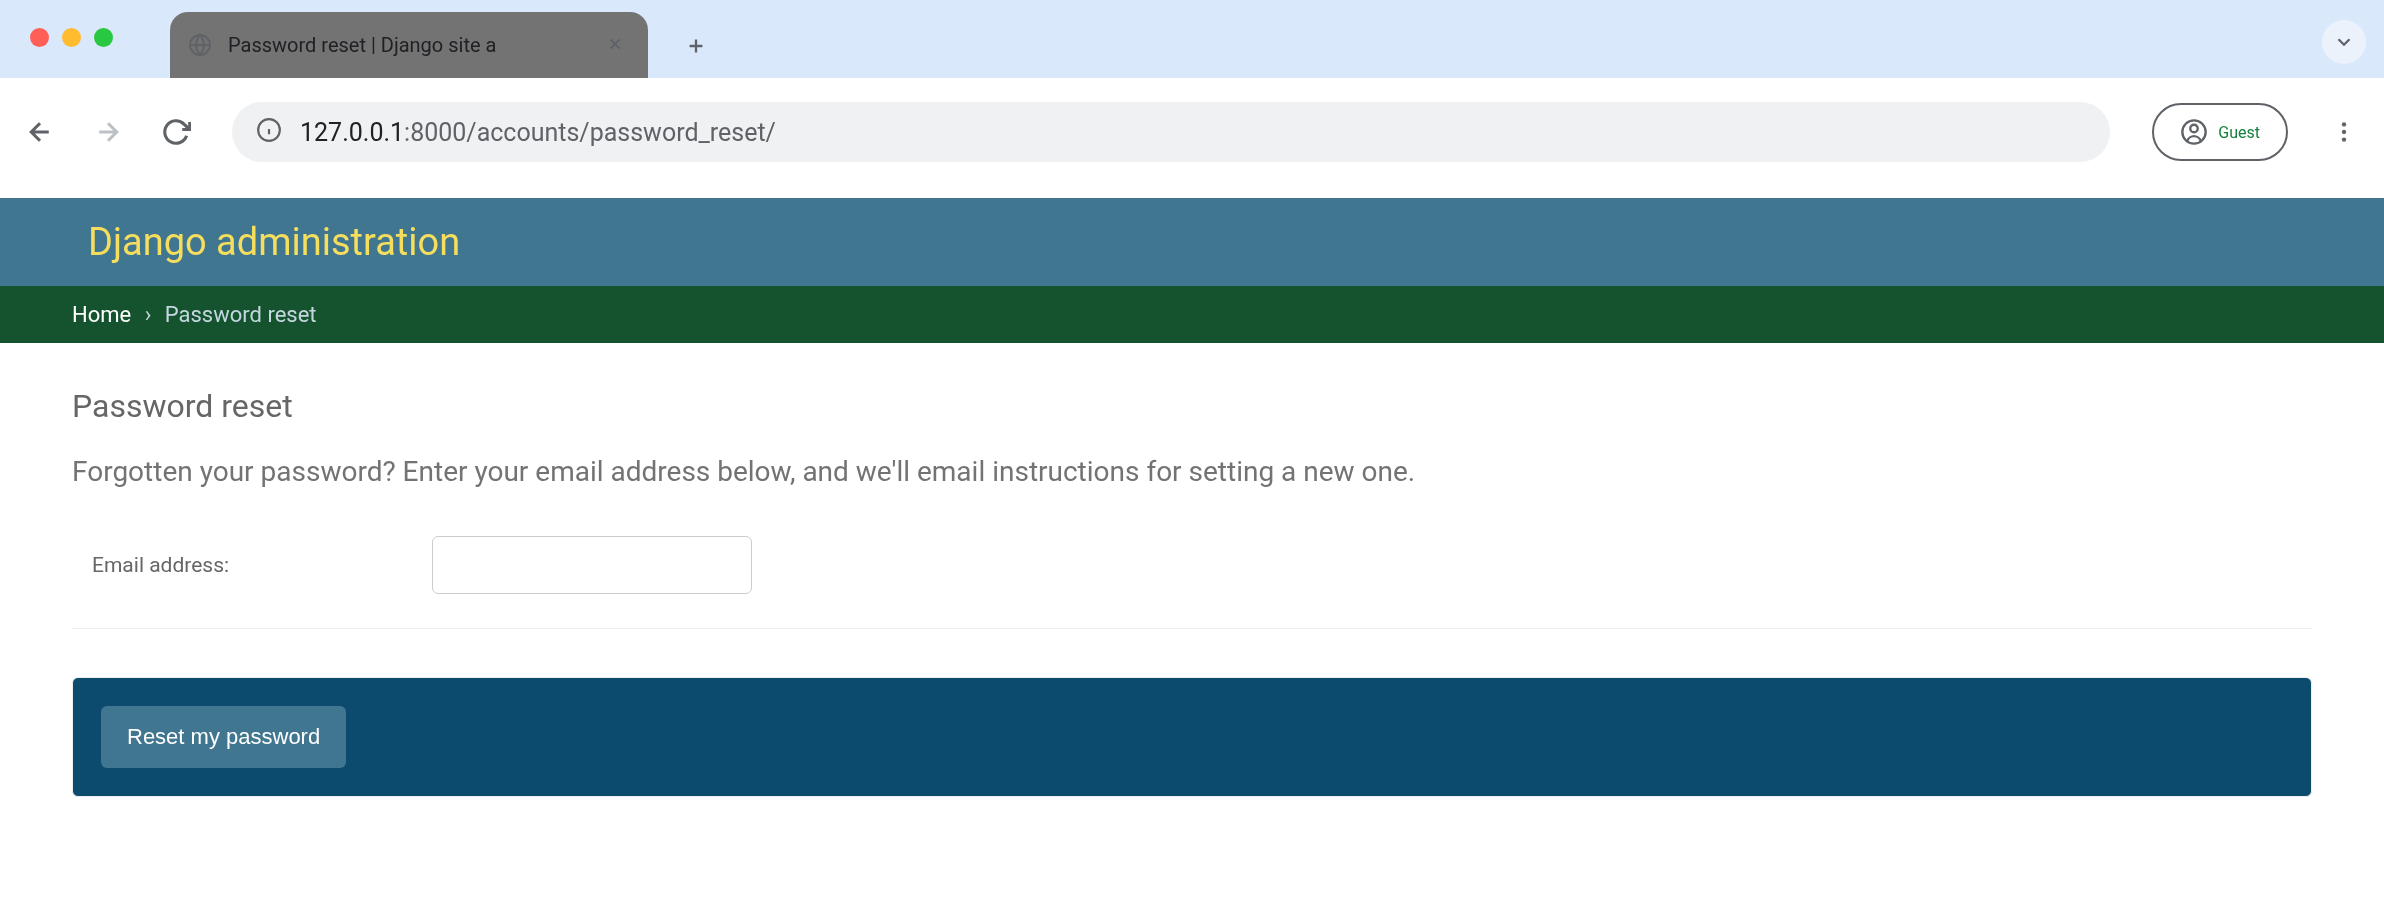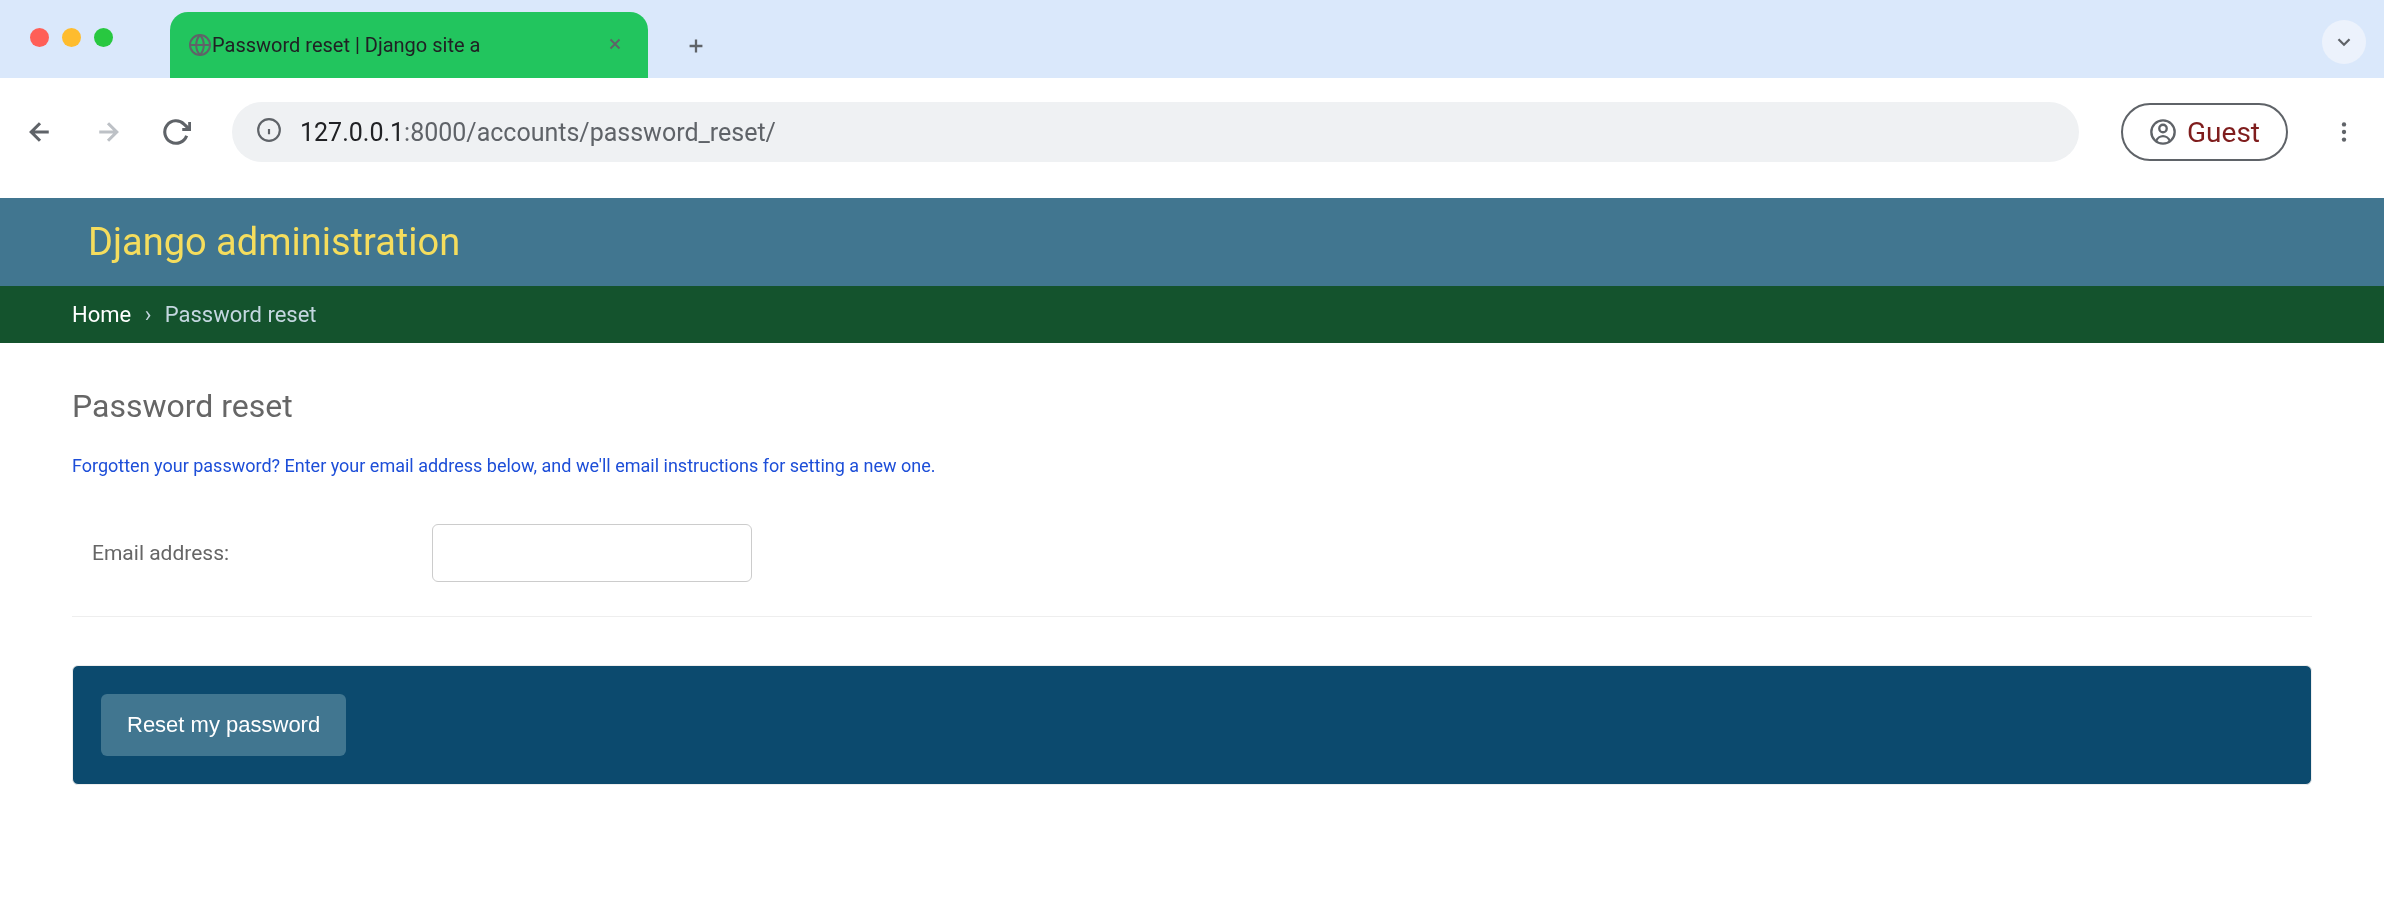--- a/index.html
+++ b/index.html
@@ -31,26 +31,26 @@
     }
     .tl-red { background: #ff5f57; }
     .tl-yellow { background: #febc2e; }
     .tl-green { background: #28c840; }
 
     .tab {
       position: absolute;
       left: 170px;
       top: 12px;
       height: 66px;
-      background: #22c55e;
+      background: #737373;
       border-radius: 18px 18px 0 0;
       display: flex;
       align-items: center;
       padding: 0 18px;
-      gap: 0;
+      gap: 16px;
       min-width: 478px;
     }
     .tab-favicon {
       width: 24px;
       height: 24px;
       color: #5f6368;
     }
     .tab-title {
       font-size: 20px;
       color: #202124;
@@ -144,21 +144,21 @@
       align-items: center;
       gap: 10px;
       height: 58px;
       padding: 0 26px;
       border: 2px solid #5f6368;
       border-radius: 30px;
       cursor: pointer;
       margin-left: 18px;
     }
     .profile-btn svg { width: 28px; height: 28px; color: #5f6368; }
-    .profile-label { font-size: 28px; color: #7f1d1d; }
+    .profile-label { font-size: 16px; color: #15803d; }
 
     .kebab {
       width: 44px;
       height: 44px;
       display: flex;
       align-items: center;
       justify-content: center;
       color: #5f6368;
       cursor: pointer;
       margin-left: 10px;
@@ -194,22 +194,22 @@
     .content {
       padding: 44px 72px;
     }
     .page-heading {
       font-size: 32px;
       font-weight: 400;
       color: #666;
       margin-bottom: 30px;
     }
     .instructions {
-      font-size: 18px;
-      color: #1d4ed8;
+      font-size: 28px;
+      color: #737373;
       margin-bottom: 48px;
     }
 
     .form-row {
       display: flex;
       align-items: center;
       gap: 0;
       padding-bottom: 34px;
       border-bottom: 1px solid #eee;
       margin-bottom: 48px;

